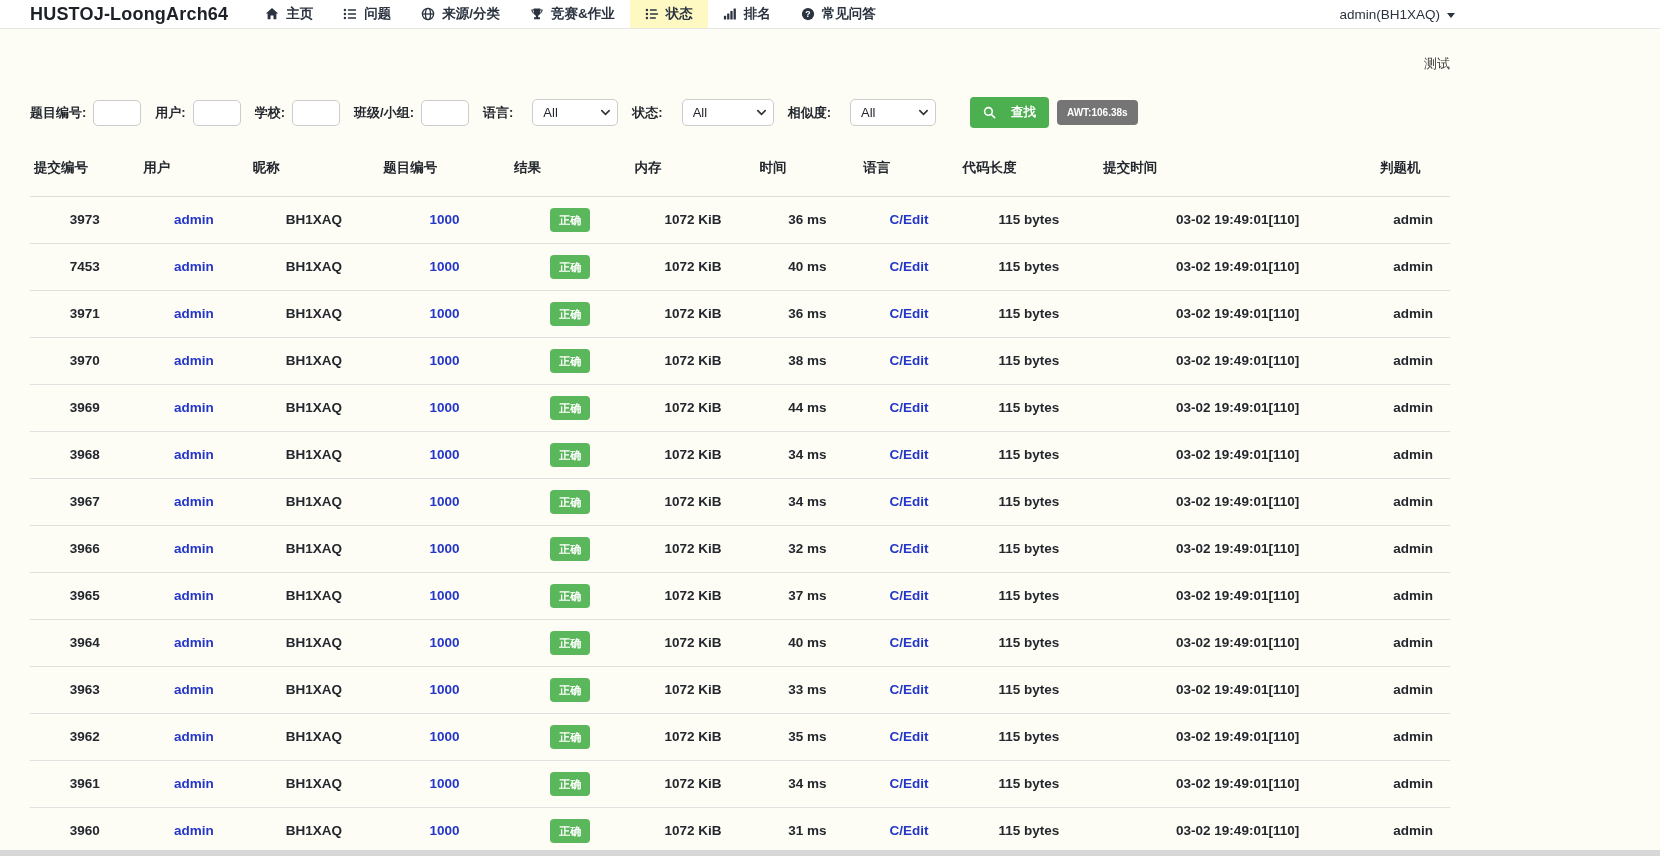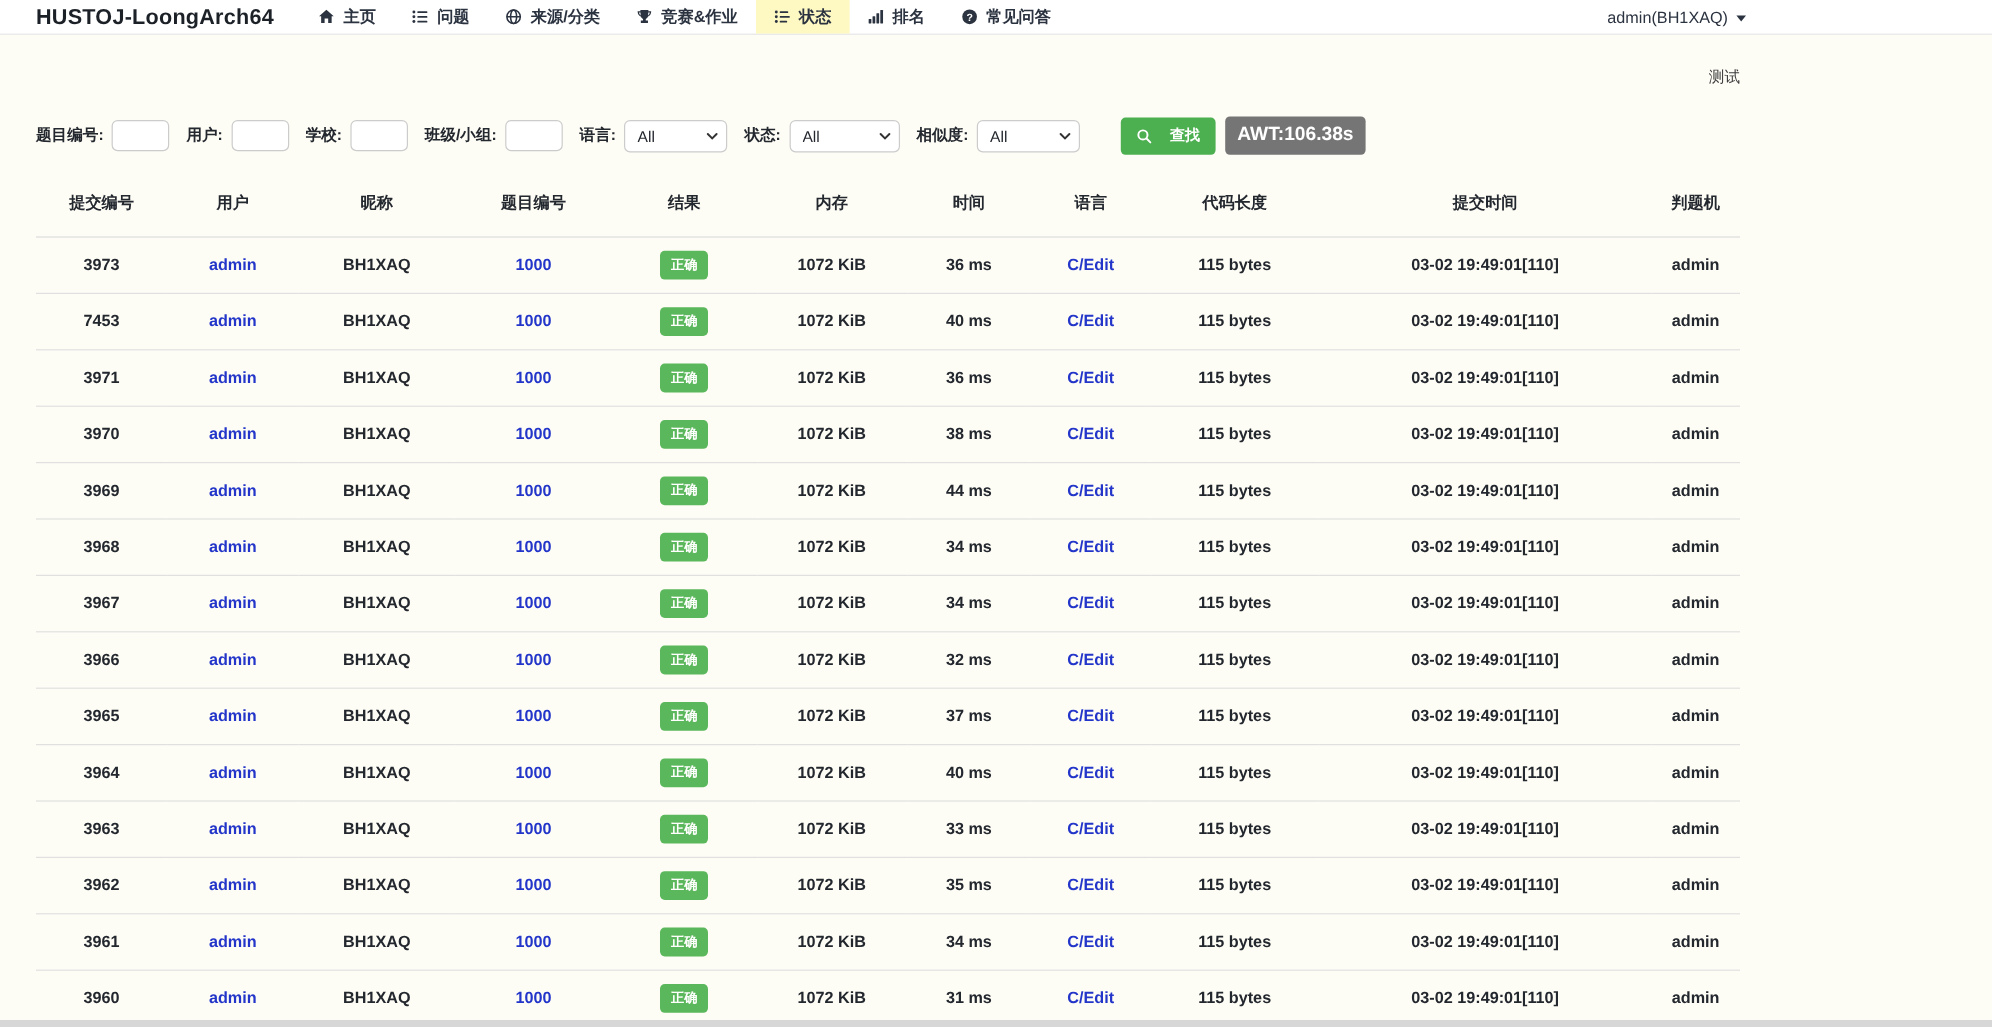--- a/index.html
+++ b/index.html
@@ -53,40 +53,41 @@
     width:48px; height:26px; border:1px solid #ccc; border-radius:5px;
     background:#fff; margin-right:14px; padding:0 6px; font-size:13px;
     font-family:"Liberation Sans", sans-serif;
   }
   .selwrap { position:relative; display:inline-block; margin-right:14px; }
   .fsel {
     -webkit-appearance:none; appearance:none;
     width:86px; height:27px; border:1px solid #ccc; border-radius:5px;
     background:#fff; padding:0 22px 0 10px; font-size:13px; color:#23272e;
     font-family:"Liberation Sans", sans-serif;
+    margin-left:12px;
   }
   .selwrap.wide .fsel { width:92px; }
   .selchev { position:absolute; right:7px; top:8px; pointer-events:none; display:block; }
   .search-btn {
     margin-left:20px; display:inline-flex; align-items:center; gap:15px;
     background:#4caf50; color:#fff; border:none; border-radius:4px;
     padding:7px 13px; font-size:12.5px; font-weight:bold; cursor:pointer;
     font-family:Liberation Serif, serif;
   }
   .awt-badge {
     margin-left:8px; display:inline-block; background:#757575; color:#fff;
-    border-radius:4px; padding:7px 10px; font-size:16px; font-weight:bold; white-space:nowrap;
+    border-radius:4px; padding:7px 10px; font-size:10px; font-weight:bold; white-space:nowrap;
   }
   
   table.status {
     margin-top:12px; width:100%; border-collapse:collapse; table-layout:fixed;
     font-size:13.5px; font-weight:bold; color:#23272e;
   }
   table.status th {
-    padding:19px 4px; text-align:center; font-size:13.5px; font-weight:bold;
+    padding:19px 4px; text-align:left; font-size:13.5px; font-weight:bold;
     border-bottom:1px solid #dcdcdc; white-space:nowrap;
   }
   table.status td {
     padding:11px 4px; text-align:center; line-height:16px;
     border-bottom:1px solid #e0e0e0; white-space:nowrap; overflow:hidden;
   }
   a.tlink { color:#2336c9; text-decoration:none; font-weight:bold; }
   .result-badge {
     display:inline-block; background:#5bb75b; color:#fff;
     border-radius:4px; padding:4px 9px; font-size:11px; font-weight:bold; cursor:pointer;

